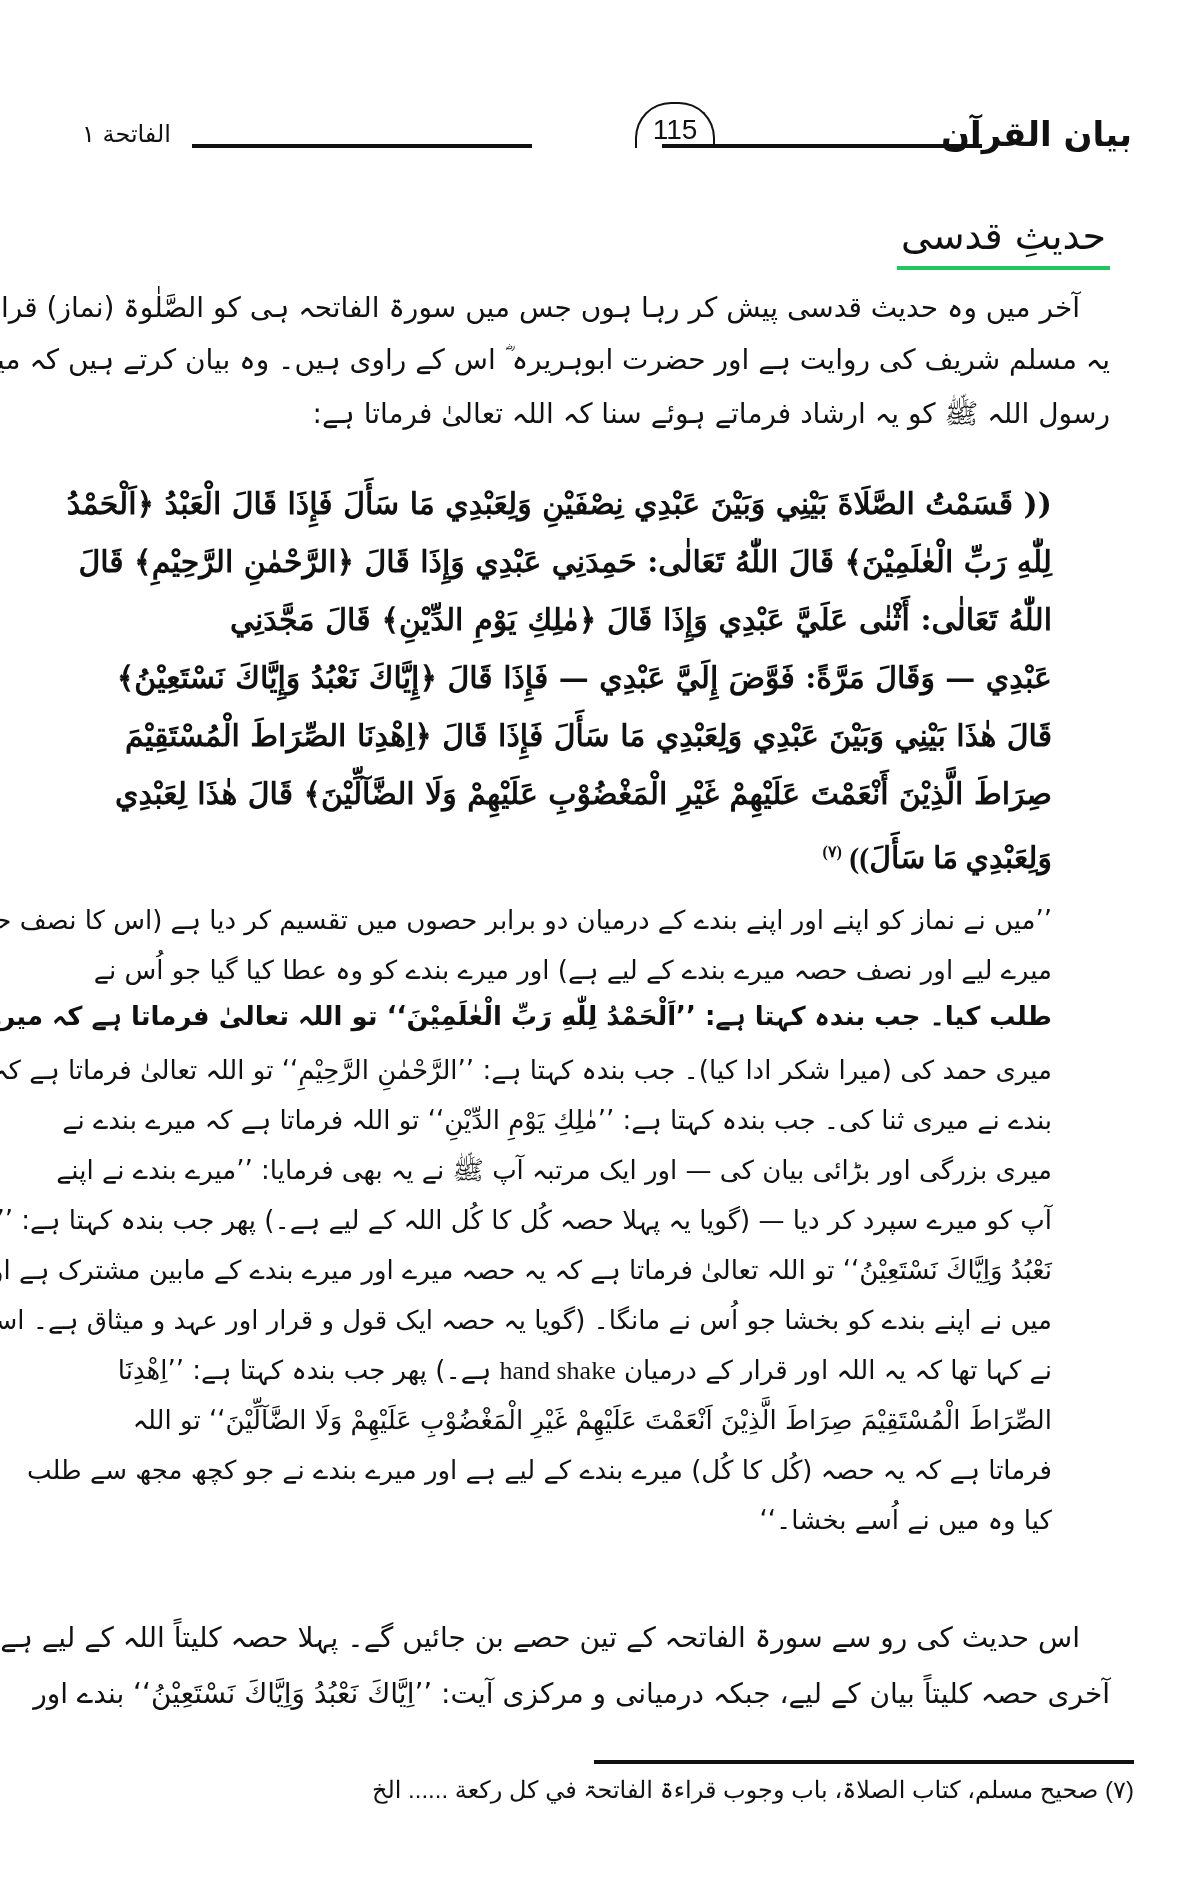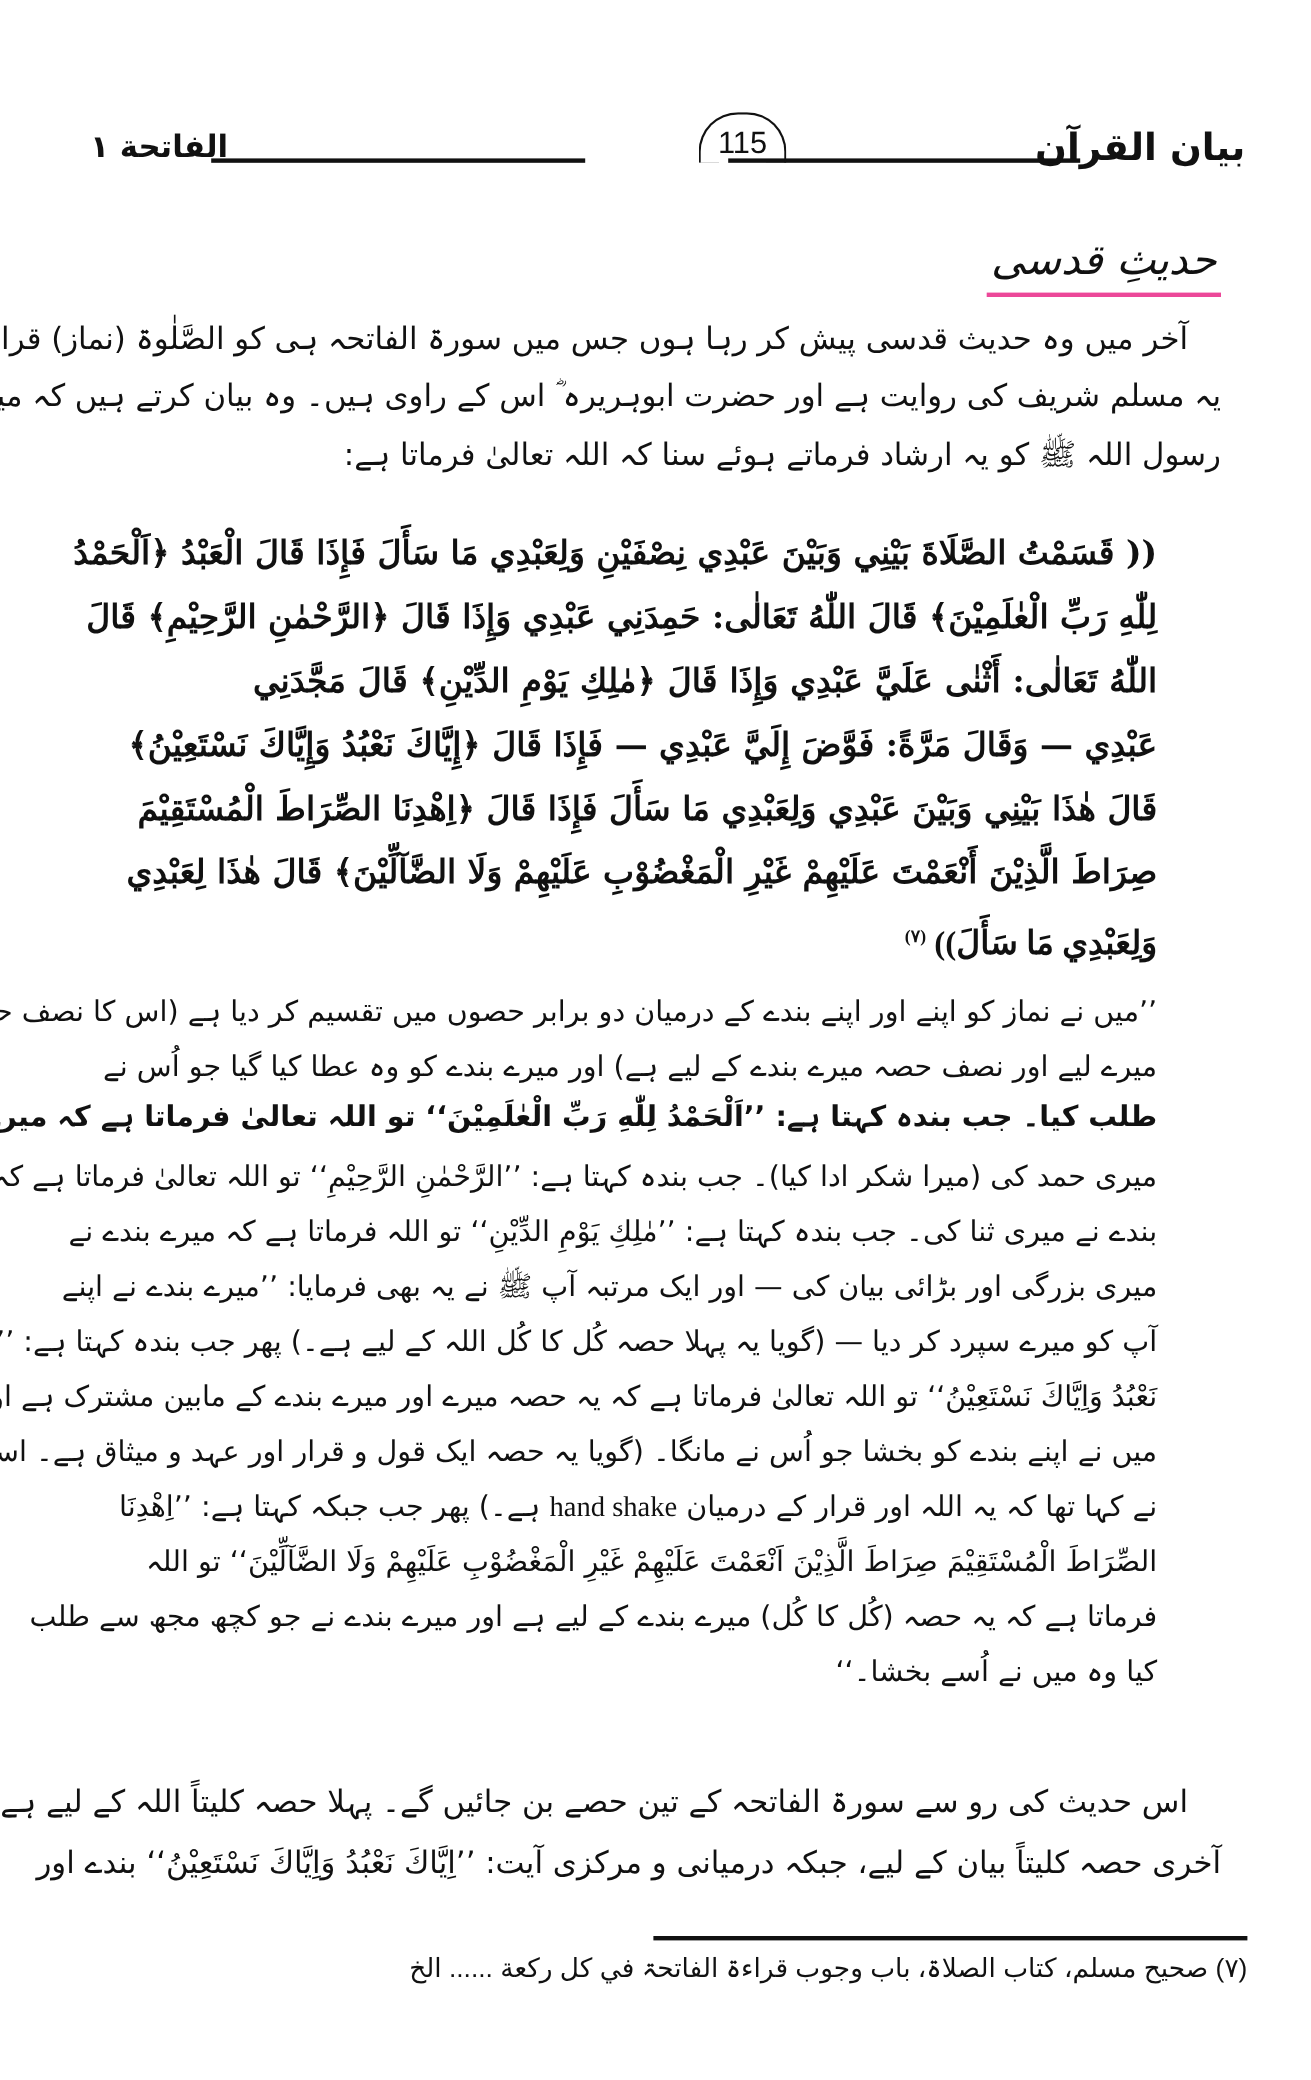--- a/index.html
+++ b/index.html
@@ -1,29 +1,29 @@
 <!DOCTYPE html>
 <html><head>
 <meta charset="utf-8">
 <style>
   html, body { margin: 0; padding: 0; background: #ffffff; }
   body { width: 1192px; height: 1891px; position: relative; overflow: hidden;
          font-family: "DejaVu Sans", sans-serif; color: #111111; }
   .page { position: absolute; inset: 0; direction: rtl; }
   .header { position: absolute; top: 112px; left: 82px; width: 1050px; height: 50px; }
   .header .title { position: absolute; right: 0; top: 0; font-size: 34px; font-weight: bold; line-height: 44px; }
-  .header .surah { position: absolute; left: 0; top: 0; font-size: 28px; font-weight: bold; line-height: 44px; text-align: center; }
+  .header .surah { position: absolute; left: 0; top: 0; font-size: 24px; font-weight: normal; line-height: 44px; text-align: center; }
   .header .rule { position: absolute; top: 32px; height: 4px; background: #111; }
   .header .rule.r { right: 150px; width: 320px; }
   .header .rule.l { left: 110px; width: 340px; }
   .header .pagebox { position: absolute; left: 553px; top: -10px; width: 76px; height: 44px;
         border: 2px solid #111; border-bottom: none; border-radius: 36px 36px 0 0; text-align: center;
         font-family: "Liberation Sans", sans-serif; font-size: 28px; line-height: 52px; direction: ltr; }
   .heading { position: absolute; right: 82px; top: 208px; font-size: 38px; line-height: 56px;
-             font-style: italic; border-bottom: 4px solid #ec4899; padding: 0 4px 2px 4px; }
+             border-bottom: 4px solid #22c55e; padding: 0 4px 2px 4px; }
   .line { position: absolute; right: 82px; white-space: nowrap; font-size: 28px; line-height: 52px; }
   .line.full { left: 82px; text-align: justify; text-align-last: justify; }
   .line.arabic { font-family: "DejaVu Serif", serif; font-weight: bold; font-size: 30px; right: 140px; left: 230px; text-align: justify; text-align-last: justify; }
   .line.arabic.last { text-align-last: right; }
   .line.quote { right: 140px; left: 230px; text-align: justify; text-align-last: justify; font-size: 26px; }
   .line.quote.last { text-align-last: right; }
   .line.first { right: 112px; }
   .latin { font-family: Liberation Serif, serif; direction: ltr; unicode-bidi: embed; }
   .fn-rule { position: absolute; top: 1760px; right: 58px; width: 540px; height: 4px; background: #111; }
   .footnote { position: absolute; right: 58px; top: 1770px; font-size: 24px; line-height: 40px;
@@ -65,21 +65,21 @@
   <div class="line quote" style="top:990px;font-weight:bold;">طلب کیا۔ جب بندہ کہتا ہے: ’’اَلْحَمْدُ لِلّٰهِ رَبِّ الْعٰلَمِيْنَ‘‘ تو اللہ تعالیٰ فرماتا ہے کہ میرے بندے نے</div>
   <div class="line quote" style="top:1044px;">میری حمد کی (میرا شکر ادا کیا)۔ جب بندہ کہتا ہے: ’’الرَّحْمٰنِ الرَّحِيْمِ‘‘ تو اللہ تعالیٰ فرماتا ہے کہ میرے</div>
   <div class="line quote" style="top:1094px;">بندے نے میری ثنا کی۔ جب بندہ کہتا ہے: ’’مٰلِكِ يَوْمِ الدِّيْنِ‘‘ تو اللہ فرماتا ہے کہ میرے بندے نے</div>
   <div class="line quote" style="top:1144px;">میری بزرگی اور بڑائی بیان کی — اور ایک مرتبہ آپ ﷺ نے یہ بھی فرمایا: ’’میرے بندے نے اپنے</div>
   <div class="line quote" style="top:1194px;">آپ کو میرے سپرد کر دیا — (گویا یہ پہلا حصہ کُل کا کُل اللہ کے لیے ہے۔) پھر جب بندہ کہتا ہے: ’’اِيَّاكَ</div>
   <div class="line quote" style="top:1244px;">نَعْبُدُ وَاِيَّاكَ نَسْتَعِيْنُ‘‘ تو اللہ تعالیٰ فرماتا ہے کہ یہ حصہ میرے اور میرے بندے کے مابین مشترک ہے اور</div>
   <div class="line quote" style="top:1294px;">میں نے اپنے بندے کو بخشا جو اُس نے مانگا۔ (گویا یہ حصہ ایک قول و قرار اور عہد و میثاق ہے۔ اسے میں</div>
   <div class="line quote" style="top:1344px;">
     <span>نے کہا تھا کہ یہ اللہ اور قرار کے درمیان</span>
     <span class="latin">hand shake</span>
-    <span>ہے۔) پھر جب جبکہ کہتا ہے: ’’اِهْدِنَا</span>
+    <span>ہے۔) پھر جب بندہ کہتا ہے: ’’اِهْدِنَا</span>
   </div>
   <div class="line quote" style="top:1394px;">الصِّرَاطَ الْمُسْتَقِيْمَ صِرَاطَ الَّذِيْنَ اَنْعَمْتَ عَلَيْهِمْ غَيْرِ الْمَغْضُوْبِ عَلَيْهِمْ وَلَا الضَّآلِّيْنَ‘‘ تو اللہ</div>
   <div class="line quote" style="top:1444px;">فرماتا ہے کہ یہ حصہ (کُل کا کُل) میرے بندے کے لیے ہے اور میرے بندے نے جو کچھ مجھ سے طلب</div>
   <div class="line quote last" style="top:1494px;">کیا وہ میں نے اُسے بخشا۔‘‘</div>
 
   <div class="line full first" style="top:1612px; left:82px;">اس حدیث کی رو سے سورۃ الفاتحہ کے تین حصے بن جائیں گے۔ پہلا حصہ کلیتاً اللہ کے لیے ہے اور</div>
   <div class="line full" style="top:1668px;">آخری حصہ کلیتاً بیان کے لیے، جبکہ درمیانی و مرکزی آیت: ’’اِيَّاكَ نَعْبُدُ وَاِيَّاكَ نَسْتَعِيْنُ‘‘ بندے اور</div>
 
   <div class="fn-rule"></div>
   <div class="footnote">(۷) صحیح مسلم، کتاب الصلاۃ، باب وجوب قراءۃ الفاتحۃ في كل ركعة ...... الخ</div>

